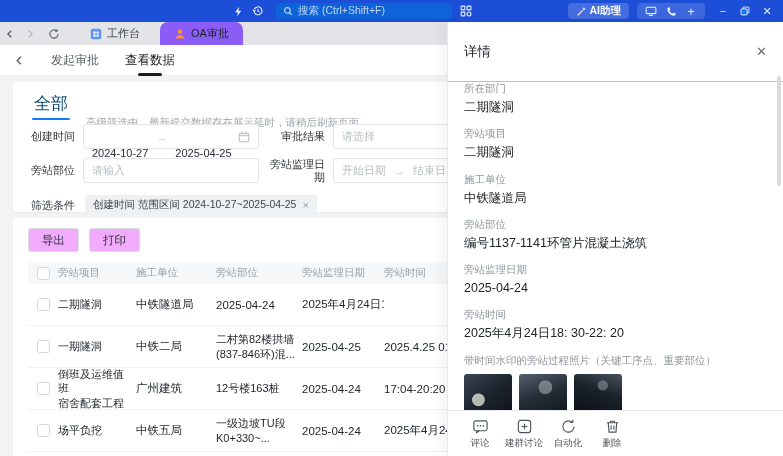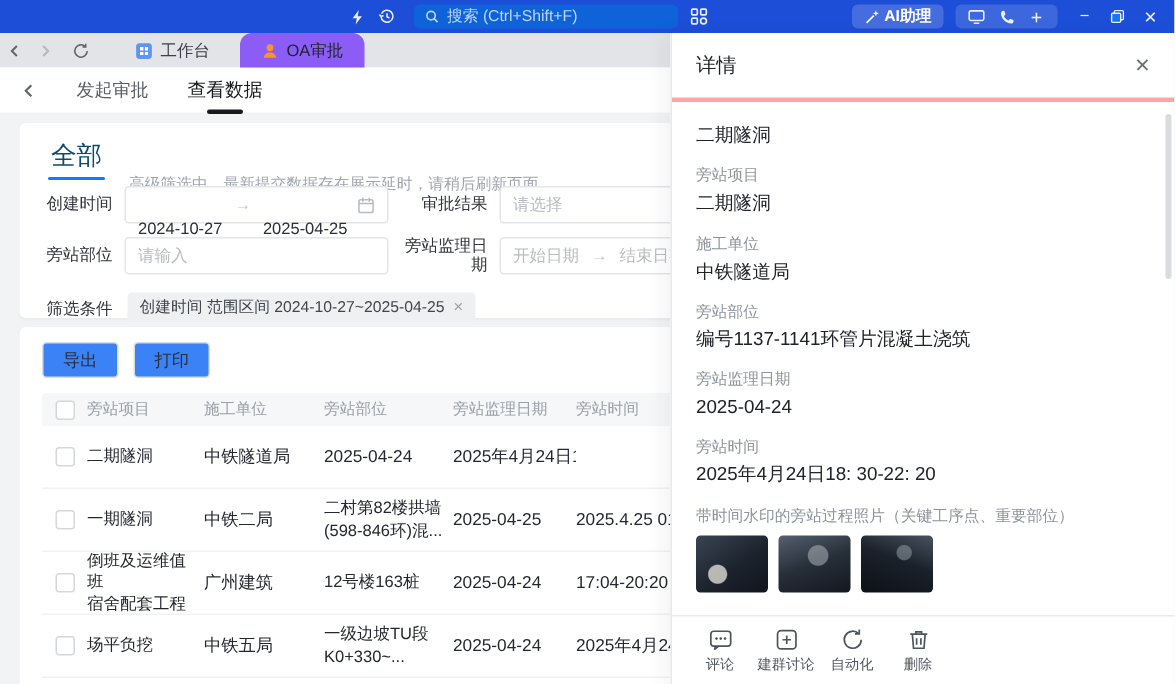--- a/index.html
+++ b/index.html
@@ -58,34 +58,34 @@
   .ffield .arrow { color:#c3c7cc; margin:0 4px; }
   .ffield .grow { flex:1; }
   .cal-ico { color:#b8bcc2; display:flex; }
 
   .cond-row { display:flex; align-items:center; margin-top:12px; padding-left:8px; gap:10px; }
   .cond-label { font-size:11px; color:#30343b; width:46px; text-align:right; }
   .cond-tag { display:flex; align-items:center; gap:6px; background:#eef0f2; border-radius:3px; padding:3px 8px; font-size:10.5px; color:#41464c; }
   .cond-tag .x { color:#9ca1a8; cursor:pointer; font-size:11px; }
 
   .btn-row { display:flex; gap:10px; }
-  .o-btn { height:24px; padding:0 13px; border:1px solid #dadde0; border-radius:3px; background:#3b82f6; font-size:11.5px; color:#2b2f36; display:flex; align-items:center; cursor:pointer; }
+  .o-btn { height:24px; padding:0 13px; border:1px solid #dadde0; border-radius:3px; background:#f0abfc; font-size:11.5px; color:#2b2f36; display:flex; align-items:center; cursor:pointer; }
 
   .tbl { margin-top:10px; width:560px; }
   .thead, .trow { display:grid; grid-template-columns:30px 78px 80px 86px 82px 120px; align-items:center; }
   .thead { background:#f6f7f9; height:22px; font-size:10.5px; color:#9aa0a7; border-radius:2px; }
   .trow { height:42px; border-bottom:1px solid #f1f2f4; font-size:11.5px; color:#24282e; }
   .cb { width:13px; height:13px; border:1px solid #d5d8db; border-radius:2.5px; background:#fff; margin-left:9px; cursor:pointer; }
   .td { padding-right:6px; overflow:hidden; }
   .pre { white-space:pre-line; line-height:1.3; font-size:11px; }
   .nowrap { white-space:nowrap; }
 
   
   .detail { flex:1; position:relative; background:#fff; border-left:1px solid #e7e9ec; box-shadow:-6px 0 12px rgba(31,35,41,.05); }
-  .d-head { height:46px; display:flex; align-items:center; padding:0 16px; border-bottom:3px solid #fca5a5; }
+  .d-head { height:60px; display:flex; align-items:center; padding:0 16px; border-bottom:1px solid #fca5a5; }
   .d-title { font-size:13.5px; color:#1f2329; font-weight:500; }
   .d-close { margin-left:auto; color:#6a7077; font-size:13px; cursor:pointer; }
   .d-body { position:absolute; top:47px; bottom:46px; left:0; right:0; padding:13px 16px; overflow:hidden; }
   .fld { margin-bottom:12px; }
   .fld .lb { font-size:10.5px; color:#8e949c; margin-bottom:3px; }
   .fld .vl { font-size:12.5px; color:#202428; line-height:1.3; }
   .photo-row { display:flex; gap:7px; margin-top:6px; margin-bottom:13px; }
   .thumb { width:48px; height:38px; border-radius:3px; cursor:pointer;
            background:linear-gradient(145deg,#3a4452 0%,#1c232d 55%,#10151c 100%); position:relative; overflow:hidden; }
   .thumb::after { content:""; position:absolute; inset:0; background:radial-gradient(circle at 30% 68%, rgba(232,228,218,.85) 0 14%, transparent 16%); opacity:.9; }
@@ -293,21 +293,21 @@
             <div class="td">中铁隧道局</div>
             <div class="td nowrap">2025-04-24</div>
             <div class="td nowrap">2025年4月24日18:</div>
           </div>
 
           <div class="trow">
             <span class="cb"></span>
             <div class="td pre">一期隧洞</div>
             <div class="td">中铁二局</div>
             <div class="td pre">二村第82楼拱墙
-(598-846环)混...</div>
+(837-846环)混...</div>
             <div class="td nowrap">2025-04-25</div>
             <div class="td nowrap">2025.4.25 01:03-20</div>
           </div>
 
           <div class="trow">
             <span class="cb"></span>
             <div class="td pre">倒班及运维值班
 宿舍配套工程</div>
             <div class="td">广州建筑</div>
             <div class="td pre">12号楼163桩</div>
@@ -338,20 +338,21 @@
     </div>
 
     <div class="detail">
       <div class="d-head">
         <span class="d-title">详情</span>
         <span class="d-close">✕</span>
       </div>
 
       <div class="d-body">
         <div class="fld">
+          <div class="lb">所在部门</div>
           <div class="vl">二期隧洞</div>
         </div>
         <div class="fld">
           <div class="lb">旁站项目</div>
           <div class="vl">二期隧洞</div>
         </div>
         <div class="fld">
           <div class="lb">施工单位</div>
           <div class="vl">中铁隧道局</div>
         </div>

